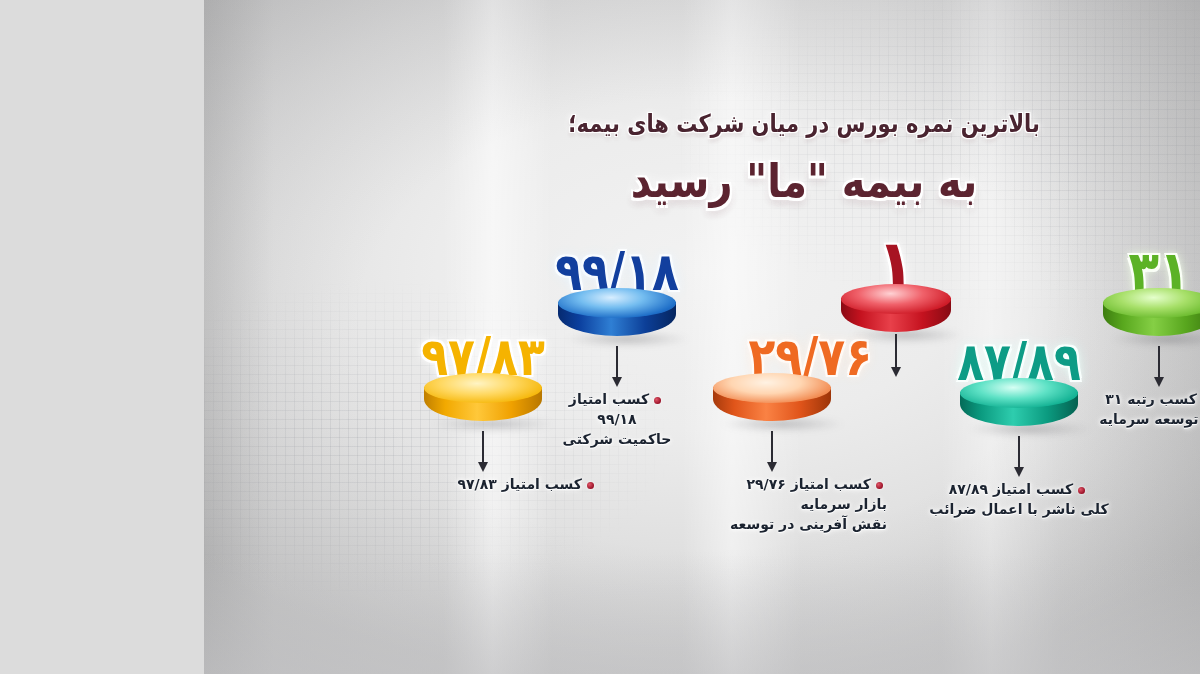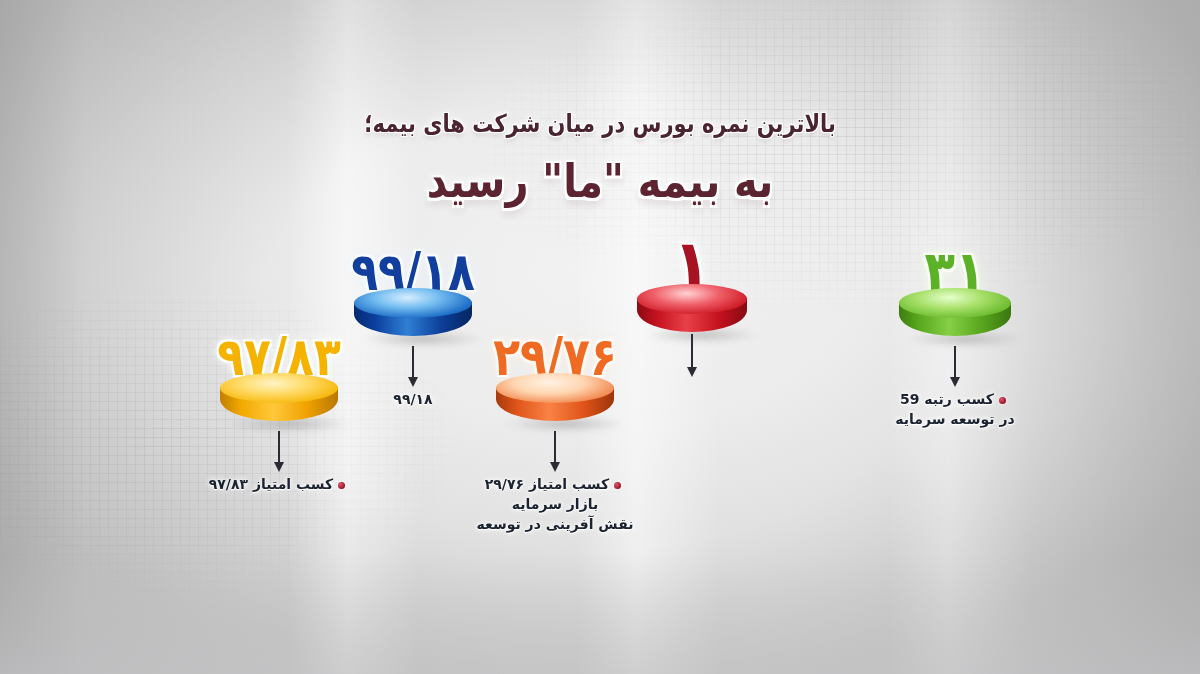--- a/index.html
+++ b/index.html
@@ -5,21 +5,21 @@
 <style>
   html,body{margin:0;padding:0;}
   body{
     width:1200px;height:674px;overflow:hidden;
     font-family:"DejaVu Sans","Liberation Sans",sans-serif;
     background:#dcdcdc;
   }
 
   
   #stage{
-    position:relative;width:1200px;height:674px;overflow:hidden;
+    position:relative;width:996px;height:674px;overflow:hidden;
     background:
       radial-gradient(ellipse 700px 420px at 50% 40%, #f2f2f2 0%, #ececec 38%, #dedede 72%, #cfcfcf 100%);
   }
   
   .streaks{
     position:absolute;inset:0;pointer-events:none;
     background:
       linear-gradient(90deg,
         rgba(150,150,150,.28) 0%, rgba(255,255,255,0) 7%,
         rgba(255,255,255,0) 24%, rgba(255,255,255,.55) 29%,
@@ -138,39 +138,41 @@
   </div>
 
   <div class="item" style="left:179px; top:335px;">
     <div class="big-num" style="color:#f5b300; text-shadow:0 0 6px #fff,0 0 12px #fff,2px 2px 0 #fff,-2px 2px 0 #fff,2px -2px 0 #fff,-2px -2px 0 #fff;">۹۷/۸۳</div>
     <div class="disc" style="width:118px;height:52px;">
       <div class="shadow"></div>
       <div class="side" style="background:linear-gradient(90deg,#c07f00 0%,#f2a900 18%,#ffc83a 45%,#f0a100 74%,#b87700 100%);"></div>
       <div class="top" style="background:radial-gradient(ellipse at 45% 35%, #fff4c4 0%, #ffd861 40%, #f5b505 78%, #e09a00 100%);"></div>
     </div>
     <div class="arrow" style="top:96px;height:32px;"></div>
-    <div class="caption" style="top:140px;">
+    <div class="caption" style="top:140px;text-align:right;">
       <div class="line1"><span class="bullet"></span><span>کسب امتیاز ۹۷/۸۳</span></div>
     </div>
   </div>
 
   <div class="item" style="left:313px; top:250px;">
     <div class="big-num" style="color:#123f9e; text-shadow:0 0 6px #fff,0 0 13px #dff0ff,2px 2px 0 #fff,-2px 2px 0 #fff,2px -2px 0 #fff,-2px -2px 0 #fff;">۹۹/۱۸</div>
     <div class="disc" style="width:118px;height:52px;">
       <div class="shadow"></div>
       <div class="side" style="background:linear-gradient(90deg,#062a70 0%,#0b3f9e 18%,#2f7fd4 45%,#0c3f98 74%,#05255f 100%);"></div>
       <div class="top" style="background:radial-gradient(ellipse at 45% 32%, #d8eeff 0%, #74bdf0 35%, #1f6fc8 72%, #0c3f98 100%);"></div>
     </div>
     <div class="arrow" style="top:96px;height:32px;"></div>
     <div class="caption" style="top:140px;">
+      <div class="line1"><span class="bullet"></span><span>کسب امتیاز</span></div>
       <div>۹۹/۱۸</div>
-    </div>
-  </div>
-
-  <div class="item" style="left:455px; top:335px;">
+      <div>حاکمیت شرکتی</div>
+    </div>
+  </div>
+
+  <div class="item" style="left:468px; top:335px;text-align:right;">
     <div class="big-num" style="color:#ef6a22; text-shadow:0 0 6px #fff,0 0 12px #ffe9d8,2px 2px 0 #fff,-2px 2px 0 #fff,2px -2px 0 #fff,-2px -2px 0 #fff;">۲۹/۷۶</div>
     <div class="disc" style="width:118px;height:52px;">
       <div class="shadow"></div>
       <div class="side" style="background:linear-gradient(90deg,#a63a0c 0%,#e0551a 18%,#fa8244 45%,#e0541a 74%,#9c3509 100%);"></div>
       <div class="top" style="background:radial-gradient(ellipse at 45% 32%, #fff2e3 0%, #ffd6b2 38%, #f39058 72%, #e2641f 100%);"></div>
     </div>
     <div class="arrow" style="top:96px;height:32px;"></div>
     <div class="caption" style="top:140px;">
       <div class="line1"><span class="bullet"></span><span>کسب امتیاز ۲۹/۷۶</span></div>
       <div>بازار سرمایه</div>
@@ -181,28 +183,41 @@
   <div class="item" style="left:592px; top:236px;">
     <div class="big-num" style="color:#a71322; font-size:62px; text-shadow:0 0 6px #fff,0 0 12px #fff,2px 2px 0 #fff,-2px 2px 0 #fff,2px -2px 0 #fff,-2px -2px 0 #fff; margin-bottom:-14px;">۱</div>
     <div class="disc" style="width:110px;height:52px;">
       <div class="shadow"></div>
       <div class="side" style="background:linear-gradient(90deg,#8a0a14 0%,#c5121f 18%,#e8404a 45%,#c5121f 74%,#870a13 100%);"></div>
       <div class="top" style="background:radial-gradient(ellipse at 45% 32%, #ffd2d4 0%, #f0616a 38%, #cf1c28 74%, #ac0f1a 100%);"></div>
     </div>
     <div class="arrow" style="top:98px;height:34px;"></div>
   </div>
 
+  <div class="item" style="left:715px; top:340px;">
+    <div class="big-num" style="color:#0d9c86; text-shadow:0 0 6px #fff,0 0 13px #d9fff6,2px 2px 0 #fff,-2px 2px 0 #fff,2px -2px 0 #fff,-2px -2px 0 #fff;">۸۷/۸۹</div>
+    <div class="disc" style="width:118px;height:52px;">
+      <div class="shadow"></div>
+      <div class="side" style="background:linear-gradient(90deg,#046b58 0%,#0b9b80 18%,#2ecdae 45%,#0b9b80 74%,#046150 100%);"></div>
+      <div class="top" style="background:radial-gradient(ellipse at 45% 32%, #d6fff4 0%, #5fe2c6 38%, #14b294 74%, #0a8f75 100%);"></div>
+    </div>
+    <div class="arrow" style="top:96px;height:32px;"></div>
+    <div class="caption" style="top:140px;">
+      <div class="line1"><span class="bullet"></span><span>کسب امتیاز ۸۷/۸۹</span></div>
+      <div>کلی ناشر با اعمال ضرائب</div>
+    </div>
+  </div>
 
   <div class="item" style="left:855px; top:248px;text-align:center;">
     <div class="big-num" style="color:#5cb226; font-size:50px; text-shadow:0 0 6px #fff,0 0 12px #eaffd9,2px 2px 0 #fff,-2px 2px 0 #fff,2px -2px 0 #fff,-2px -2px 0 #fff; margin-bottom:-10px;">۳۱</div>
     <div class="disc" style="width:112px;height:52px;">
       <div class="shadow"></div>
       <div class="side" style="background:linear-gradient(90deg,#3d7d10 0%,#59a81e 18%,#85cf45 45%,#58a61e 74%,#3a760f 100%);"></div>
       <div class="top" style="background:radial-gradient(ellipse at 45% 32%, #e5ffcc 0%, #a8e06a 38%, #6dbc30 74%, #549f1e 100%);"></div>
     </div>
     <div class="arrow" style="top:98px;height:32px;"></div>
     <div class="caption" style="top:142px;">
-      <div class="line1"><span class="bullet"></span><span>کسب رتبه 59</span></div>
+      <div class="line1"><span class="bullet"></span><span>کسب رتبه ۳۱</span></div>
       <div>در توسعه سرمایه</div>
     </div>
   </div>
 
 </div>
 
 </body></html>

